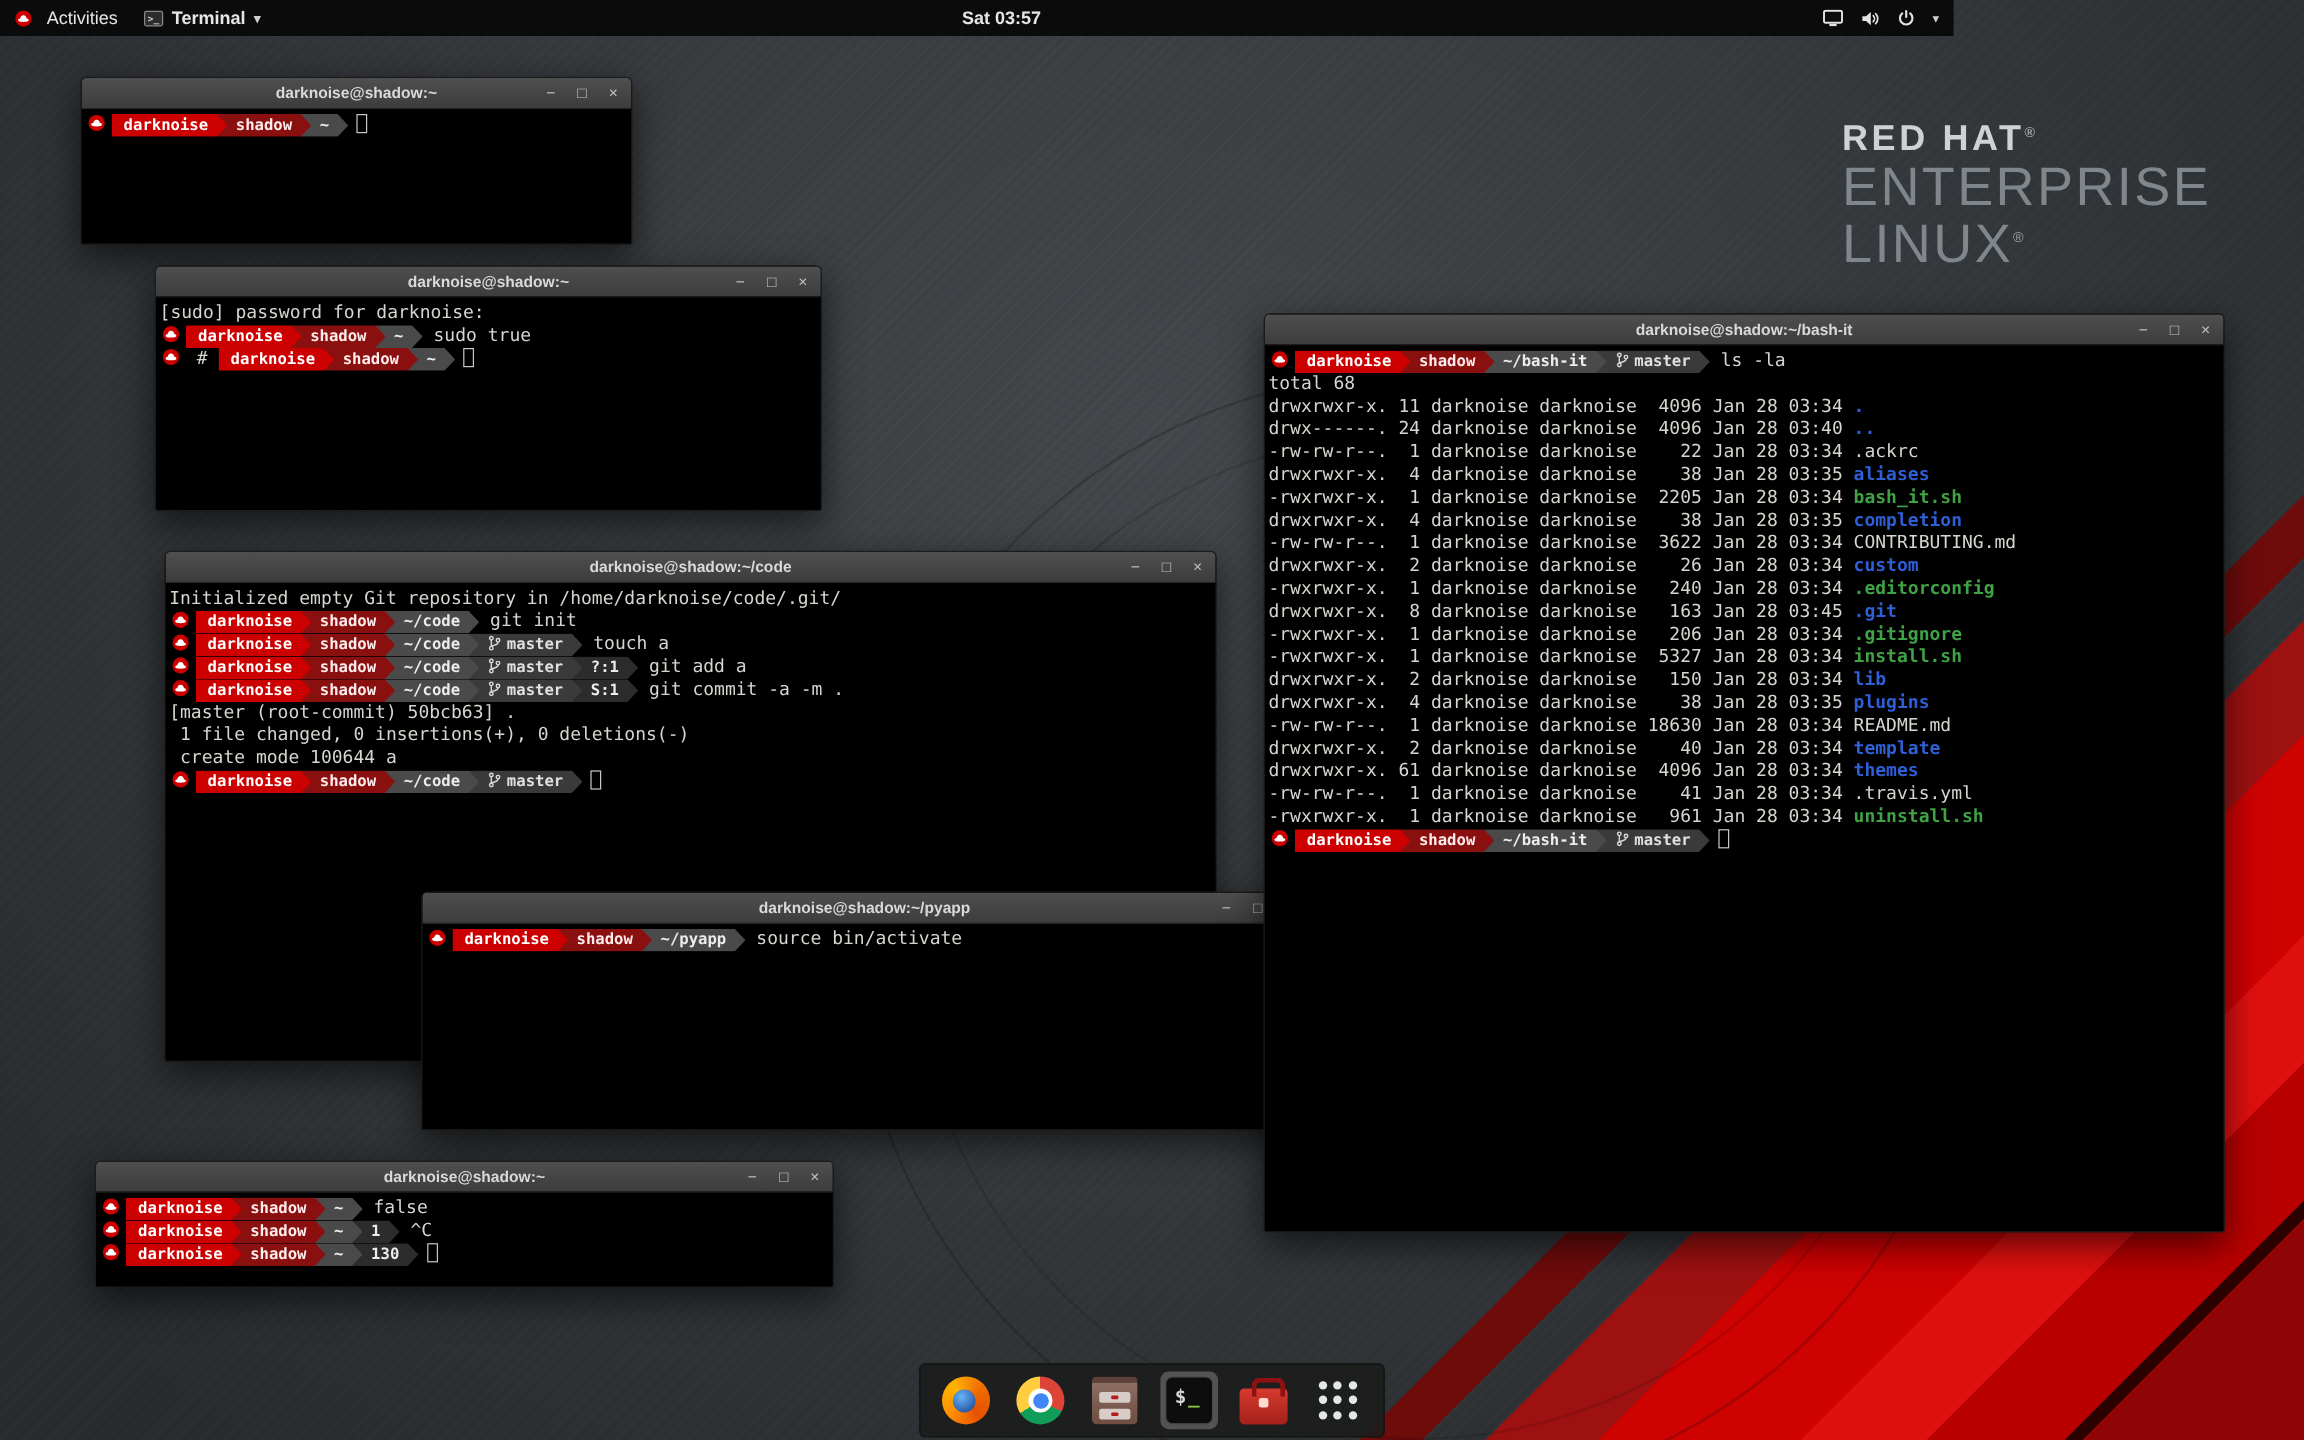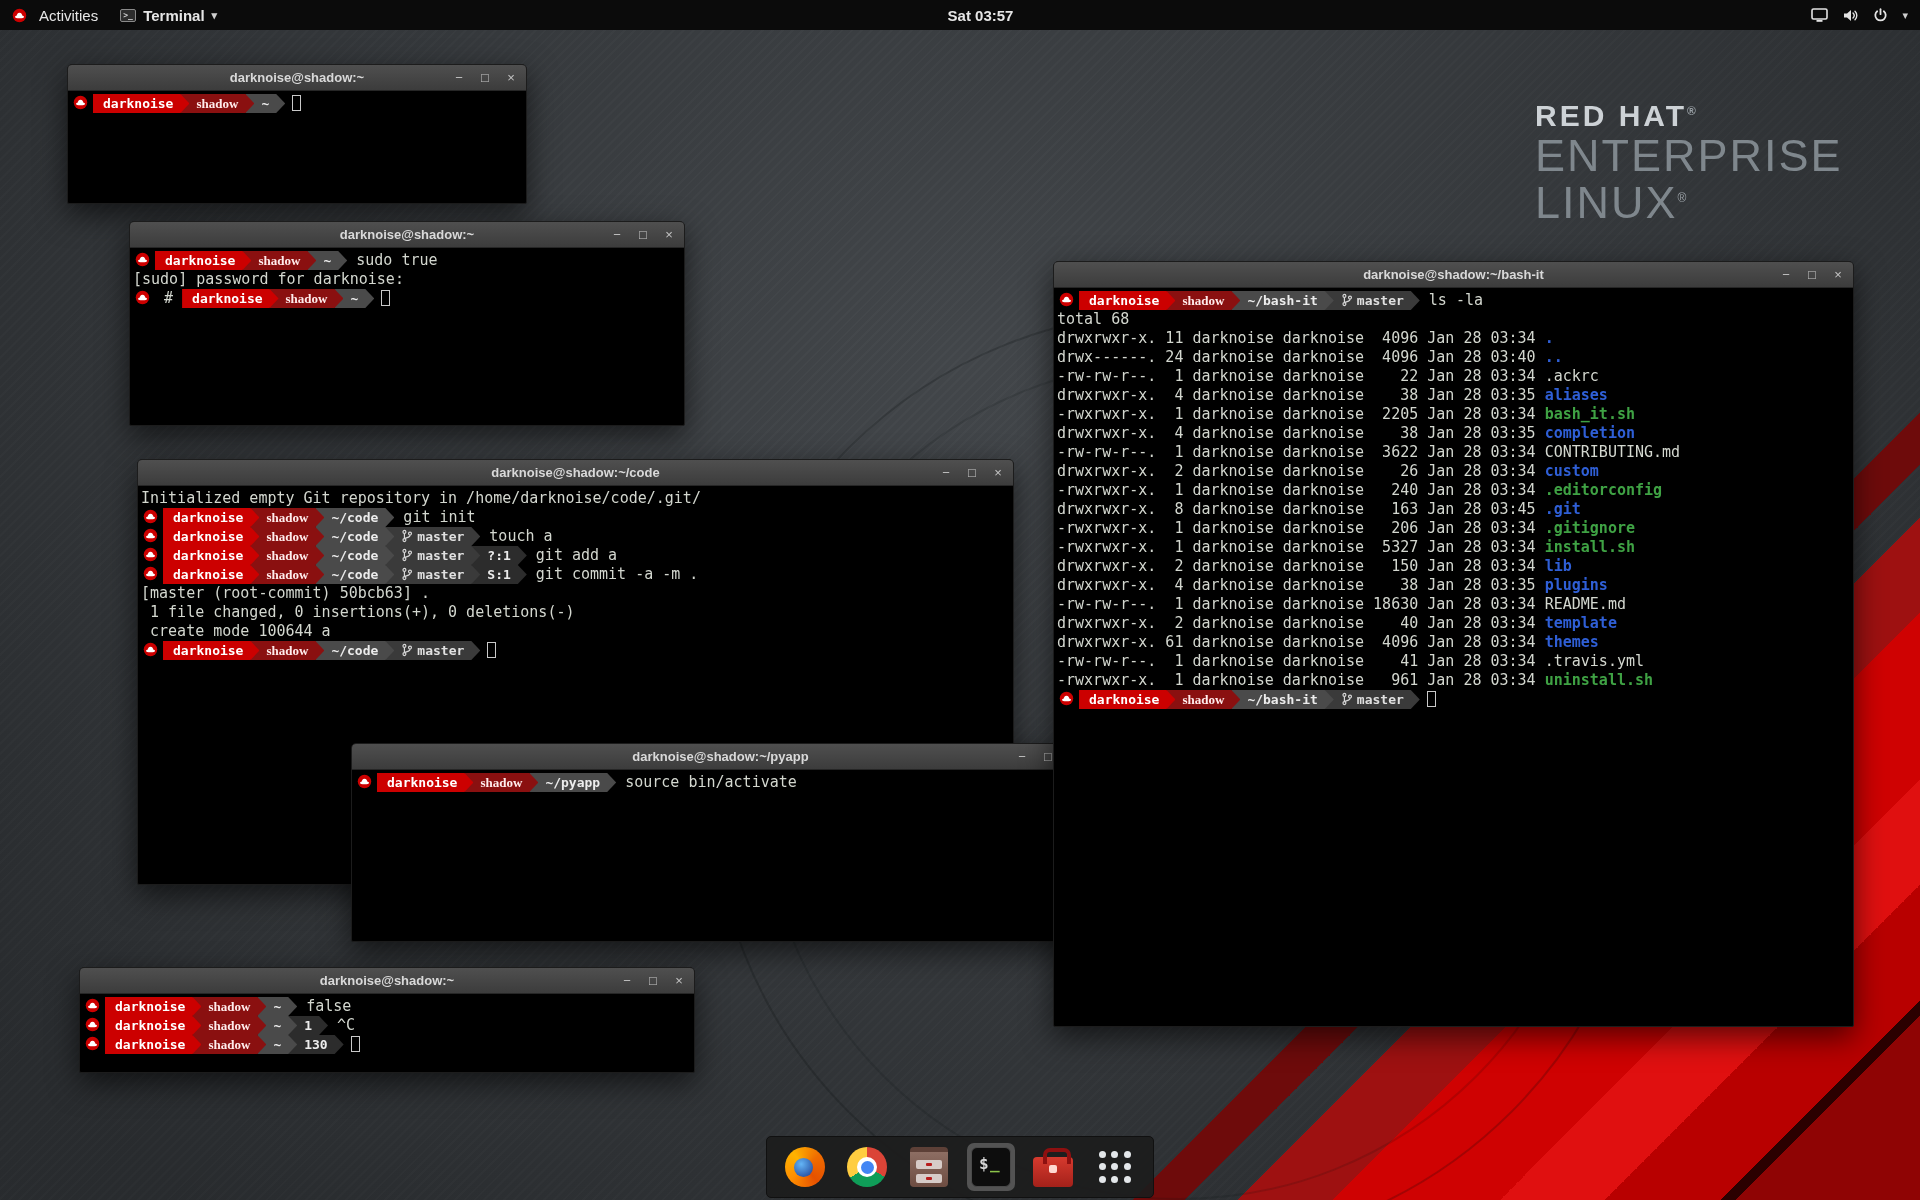--- a/index.html
+++ b/index.html
@@ -24,21 +24,21 @@
       #8f0404 91.2% 100%);}
   .wall-arc{position:absolute;border:2px solid rgba(10,12,14,0.22);border-radius:50%;pointer-events:none;z-index:0;}
   #arc1{left:710px;top:310px;width:940px;height:940px;}
   #arc2{left:760px;top:360px;width:840px;height:840px;border-color:rgba(10,12,14,0.14);}
   
   .brand{position:absolute;left:1535px;top:100px;z-index:1;line-height:1.05;}
   .brand-l1{font-size:30px;font-weight:bold;color:#cdd2d6;letter-spacing:3px;}
   .brand-l2,.brand-l3{font-size:45px;color:#7f878d;letter-spacing:2px;}
   .brand sup{font-size:12px;color:#9aa1a6;}
   
-  #topbar{position:absolute;left:0;top:0;width:1920px;height:30px;background:#0b0b0b;z-index:30;
+  #topbar{position:absolute;left:0;top:0;width:1628px;height:30px;background:#0b0b0b;z-index:30;
     display:flex;align-items:center;color:#e6e6e6;font-size:15px;}
   .tb-left{display:flex;align-items:center;gap:22px;padding-left:10px;}
   .tb-activities{display:flex;align-items:center;gap:7px;cursor:default;}
   .tb-appmenu{display:flex;align-items:center;gap:7px;font-weight:bold;}
   .mini-term{width:16px;height:13px;background:#2d2d2d;border:1px solid #8a8a8a;border-radius:2px;
     color:#cfcfcf;font-size:8px;line-height:11px;padding-left:2px;font-family:"DejaVu Sans Mono",monospace;}
   .tb-clock{position:absolute;left:0;right:0;text-align:center;font-weight:bold;margin-left:41px;}
   .tb-right{margin-left:auto;display:flex;align-items:center;gap:14px;padding-right:12px;z-index:1;}
   .tb-right svg{display:block;}
   .caret{font-size:11px;color:#cfcfcf;}
@@ -54,21 +54,21 @@
   .tline{height:19px;line-height:19px;white-space:pre;}
   .ttext{white-space:pre;}
   .c-dir{color:#2f5fd6;font-weight:bold;}
   .c-exec{color:#3fa244;font-weight:bold;}
   
   .seg{display:inline-block;position:relative;height:19px;line-height:19px;
     padding:0 16px 0 10px;font-size:13px;font-weight:bold;
     clip-path:polygon(0 0, calc(100% - 9px) 0, 100% 50%, calc(100% - 9px) 100%, 0 100%);}
   .seg-follow{margin-left:-9px;padding-left:16px;}
   .seg-user{background:#cc0000;color:#fff;}
-  .seg-host{background:#8a1010;color:#ffecec;font-family:Liberation Serif, serif;}
+  .seg-host{background:#8a1010;color:#ffecec;}
   .seg-path{background:#4a4a4a;color:#ececec;}
   .seg-git{background:#3a3a3a;color:#e0e0e0;}
   .seg-status{background:#2c2c2c;color:#ececec;}
   .seg-venv{background:#0e7a70;color:#fff;}
   .pi{display:inline-block;width:15px;height:15px;margin:0 5px 0 2px;vertical-align:-2px;}
   .pi-branch{width:12px;height:14px;margin:0 4px 0 0;vertical-align:-2px;}
   .pi-python{width:12px;height:12px;margin:0 5px 0 0;border-radius:50%;
     background:linear-gradient(180deg,#3776ab 50%,#ffd43b 50%);vertical-align:-1px;}
   .cursor{display:inline-block;width:9px;height:16px;border:1px solid #c9c9c9;margin-left:7px;vertical-align:-3px;}
   
@@ -185,26 +185,26 @@
   <div class="twin w1">
     <div class="titlebar">
       <span class="title">darknoise@shadow:~</span>
       <span class="tb-btns">
         <span class="tb-btn">−</span>
         <span class="tb-btn">□</span>
         <span class="tb-btn">×</span>
       </span>
     </div>
     <div class="term-body">
+        <div class="tline"><span class="ttext">[sudo] password for darknoise: </span></div>
         <div class="tline"><span class="pi pi-redhat"><svg viewBox="0 0 16 16" width="15" height="15">
               <circle cx="8" cy="8" r="7.2" fill="#cc0000"></circle>
               <ellipse cx="8" cy="9.3" rx="4.8" ry="1.7" fill="#fff"></ellipse>
               <path d="M4.9 9.2c0-2.6 1.3-4.2 3.1-4.2s3.1 1.6 3.1 4.2z" fill="#fff"></path>
             </svg></span><span class="seg seg-user" style="z-index: 59;">darknoise</span><span class="seg seg-host seg-follow" style="z-index: 58;">shadow</span><span class="seg seg-path seg-follow" style="z-index: 57;">~</span><span class="ttext"> sudo true</span></div>
-        <div class="tline"><span class="ttext">[sudo] password for darknoise: </span></div>
         <div class="tline"><span class="pi pi-redhat"><svg viewBox="0 0 16 16" width="15" height="15">
               <circle cx="8" cy="8" r="7.2" fill="#cc0000"></circle>
               <ellipse cx="8" cy="9.3" rx="4.8" ry="1.7" fill="#fff"></ellipse>
               <path d="M4.9 9.2c0-2.6 1.3-4.2 3.1-4.2s3.1 1.6 3.1 4.2z" fill="#fff"></path>
             </svg></span><span class="ttext"> # </span><span class="seg seg-user" style="z-index: 58;">darknoise</span><span class="seg seg-host seg-follow" style="z-index: 57;">shadow</span><span class="seg seg-path seg-follow" style="z-index: 56;">~</span><span class="cursor"></span></div>
       </div>
   </div>
 
   <div class="twin w2">
     <div class="titlebar">

